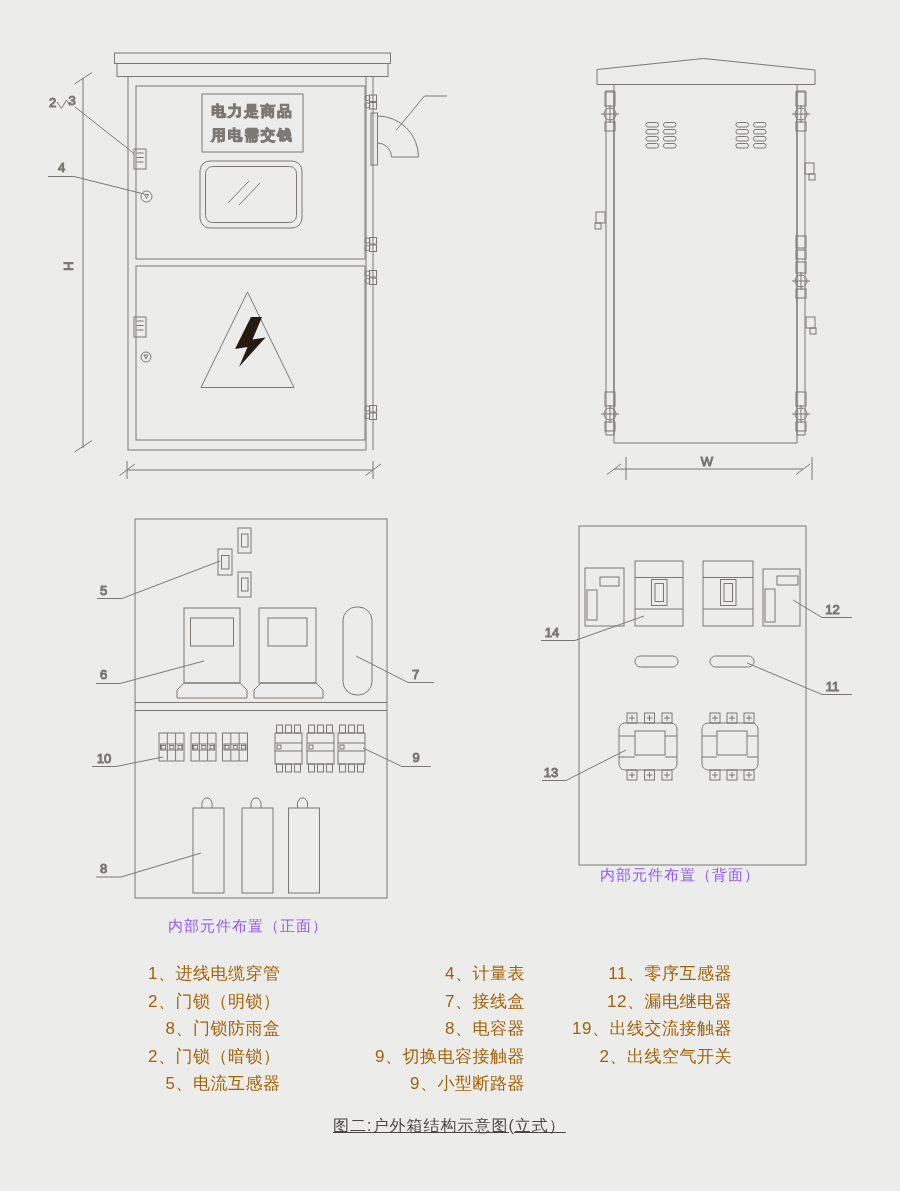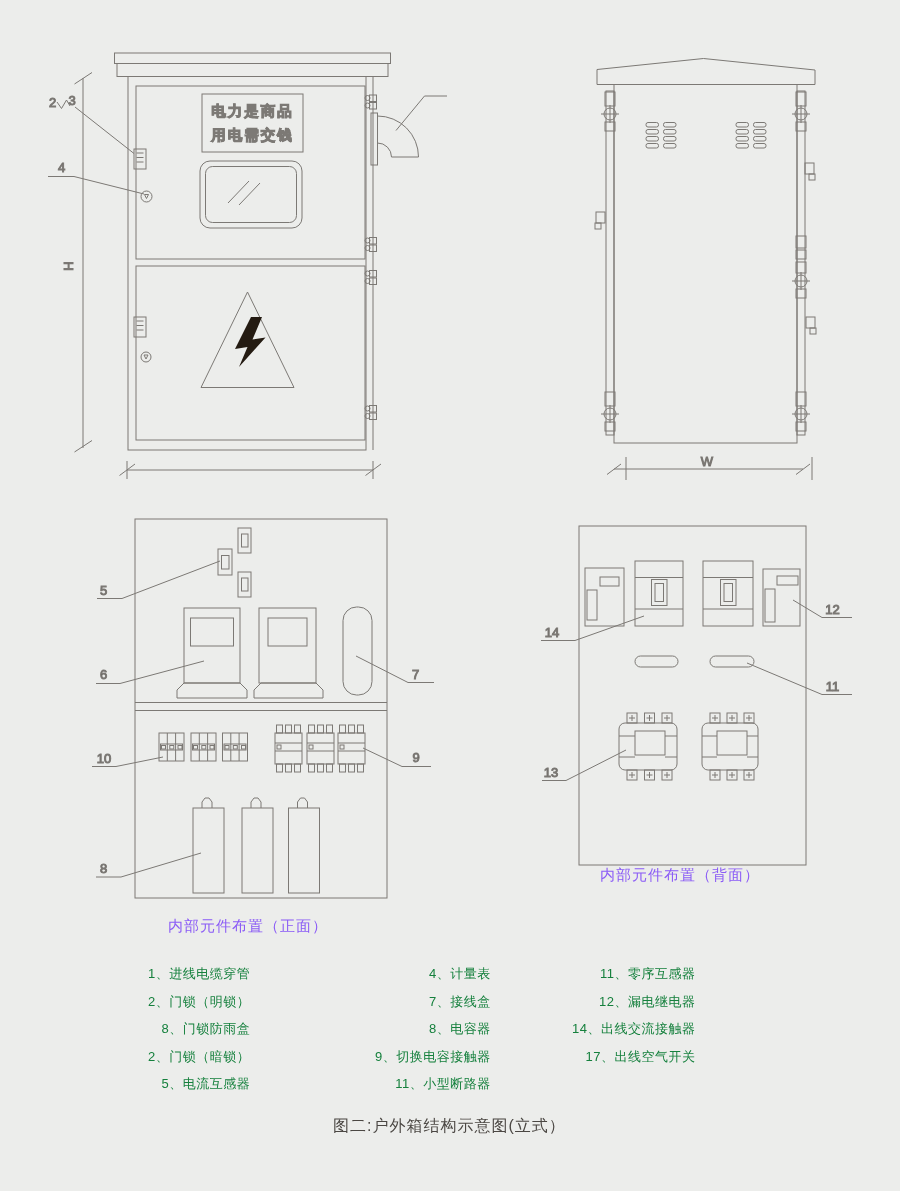--- a/index.html
+++ b/index.html
@@ -10,23 +10,23 @@
     position:relative;overflow:hidden;
   }
   .stage{position:absolute;inset:0;text-align:right;}
   svg{position:absolute;top:0;left:0;}
   svg text{font-family:"Liberation Sans","DejaVu Sans",sans-serif;}
   .num{font-size:13px;fill:#56524e;}
   .dim{font-size:13px;fill:#56524e;}
   .sign{font-size:14.5px;font-weight:bold;fill:#38342f;letter-spacing:2px;}
   .bolt{fill:#241b12;stroke:none;}
   .cap{position:absolute;color:#8b5cf6;font-size:15px;letter-spacing:1px;white-space:nowrap;font-family:Liberation Mono, monospace;}
-  .legend-col{position:absolute;top:960px;color:#15803d;font-size:13px;}
+  .legend-col{position:absolute;top:960px;color:#a16207;font-size:17px;}
   .legend-col .row{height:27.5px;line-height:27.5px;white-space:nowrap;letter-spacing:0.5px;}
-  .figcap{position:absolute;left:333px;top:1116px;color:#4b4743;font-size:16px;letter-spacing:1px;white-space:nowrap;}
+  .figcap{position:absolute;left:333px;top:1116px;color:#4b4743;font-size:16px;letter-spacing:1px;white-space:nowrap;text-decoration:underline;}
 </style>
 </head>
 <body>
 
 <div class="stage">
 
 <svg width="900" height="1191" viewBox="0 0 900 1191">
   <g stroke="#7c7975" stroke-width="1" fill="none">
 
     <g>
@@ -449,25 +449,25 @@
     <div class="row">2、门锁（明锁）</div>
     <div class="row">8、门锁防雨盒</div>
     <div class="row">2、门锁（暗锁）</div>
     <div class="row">5、电流互感器</div>
   </div>
   <div class="legend-col" style="left:375px">
     <div class="row">4、计量表</div>
     <div class="row">7、接线盒</div>
     <div class="row">8、电容器</div>
     <div class="row">9、切换电容接触器</div>
-    <div class="row">11、小型断路器</div>
+    <div class="row">9、小型断路器</div>
   </div>
   <div class="legend-col" style="left:572px">
     <div class="row">11、零序互感器</div>
     <div class="row">12、漏电继电器</div>
-    <div class="row">14、出线交流接触器</div>
-    <div class="row">17、出线空气开关</div>
+    <div class="row">19、出线交流接触器</div>
+    <div class="row">2、出线空气开关</div>
   </div>
 </div>
 
 <div class="figcap">图二:户外箱结构示意图(立式）</div>
 
 </div>
 
 </body></html>

